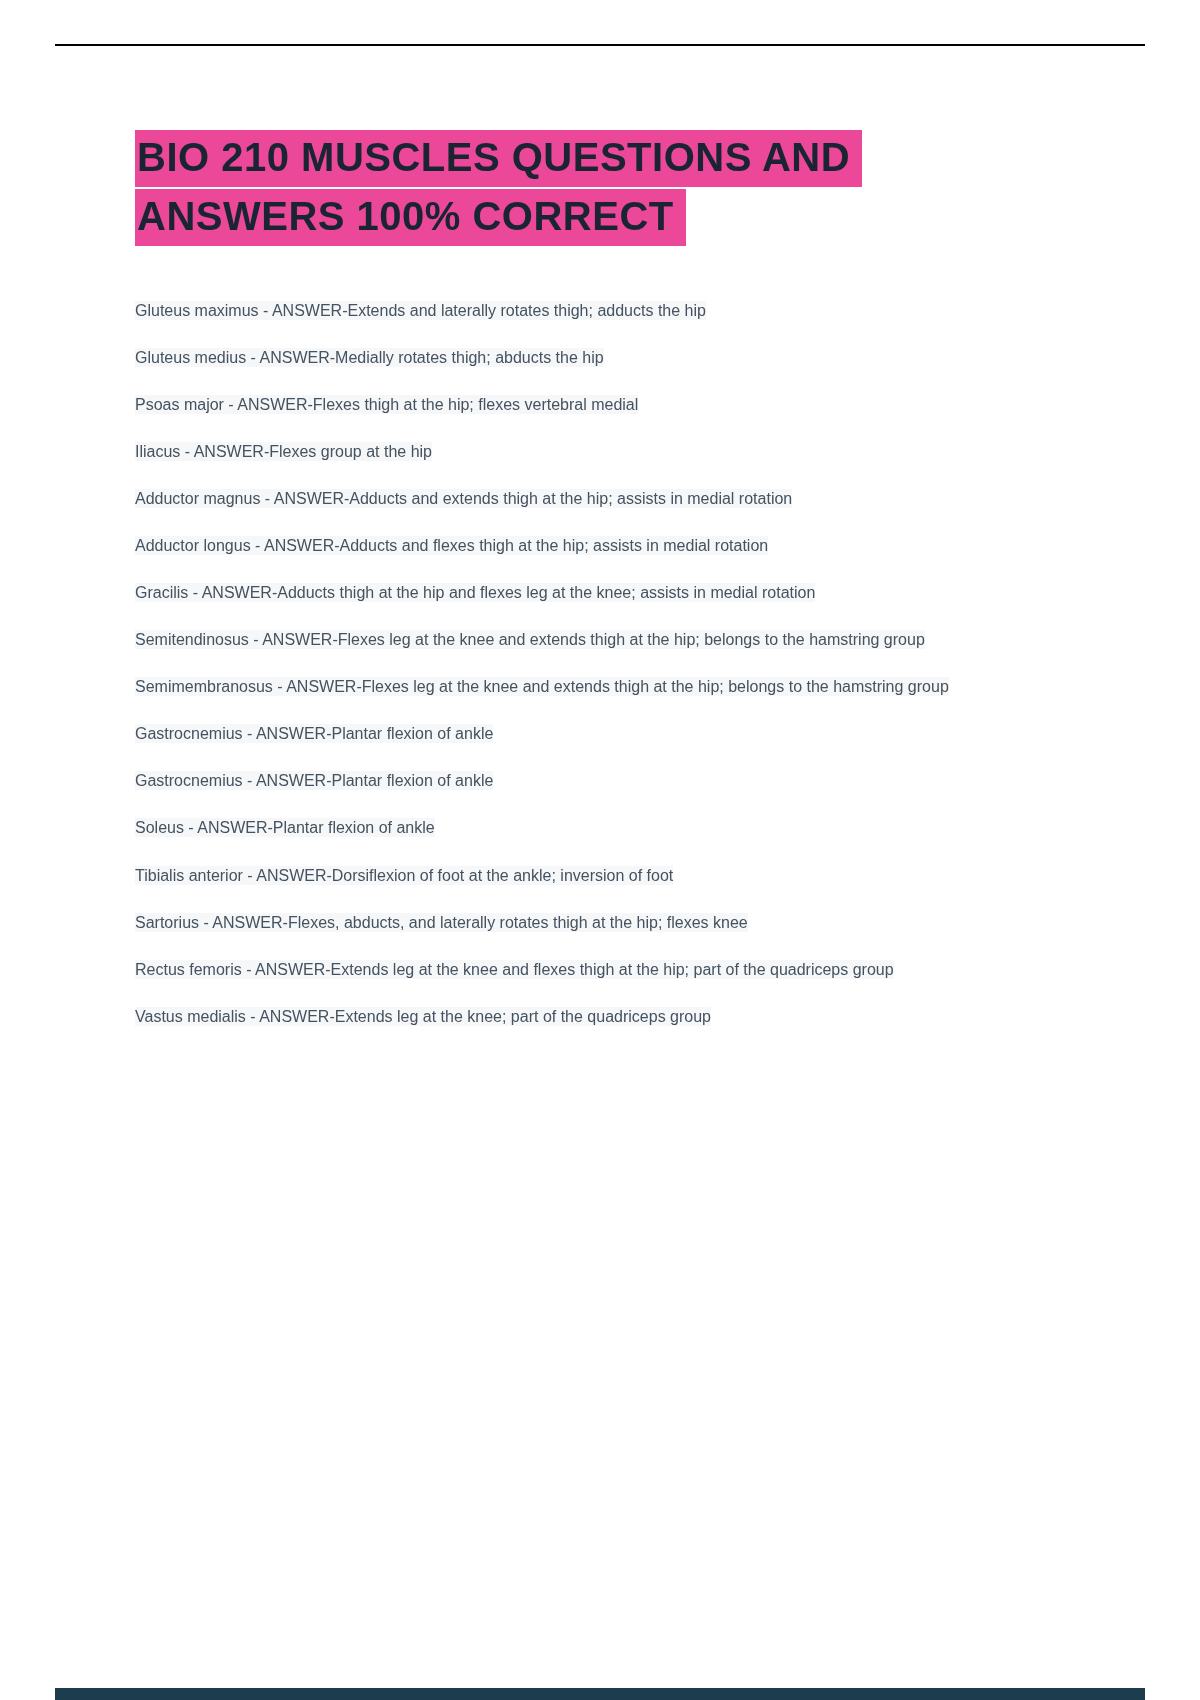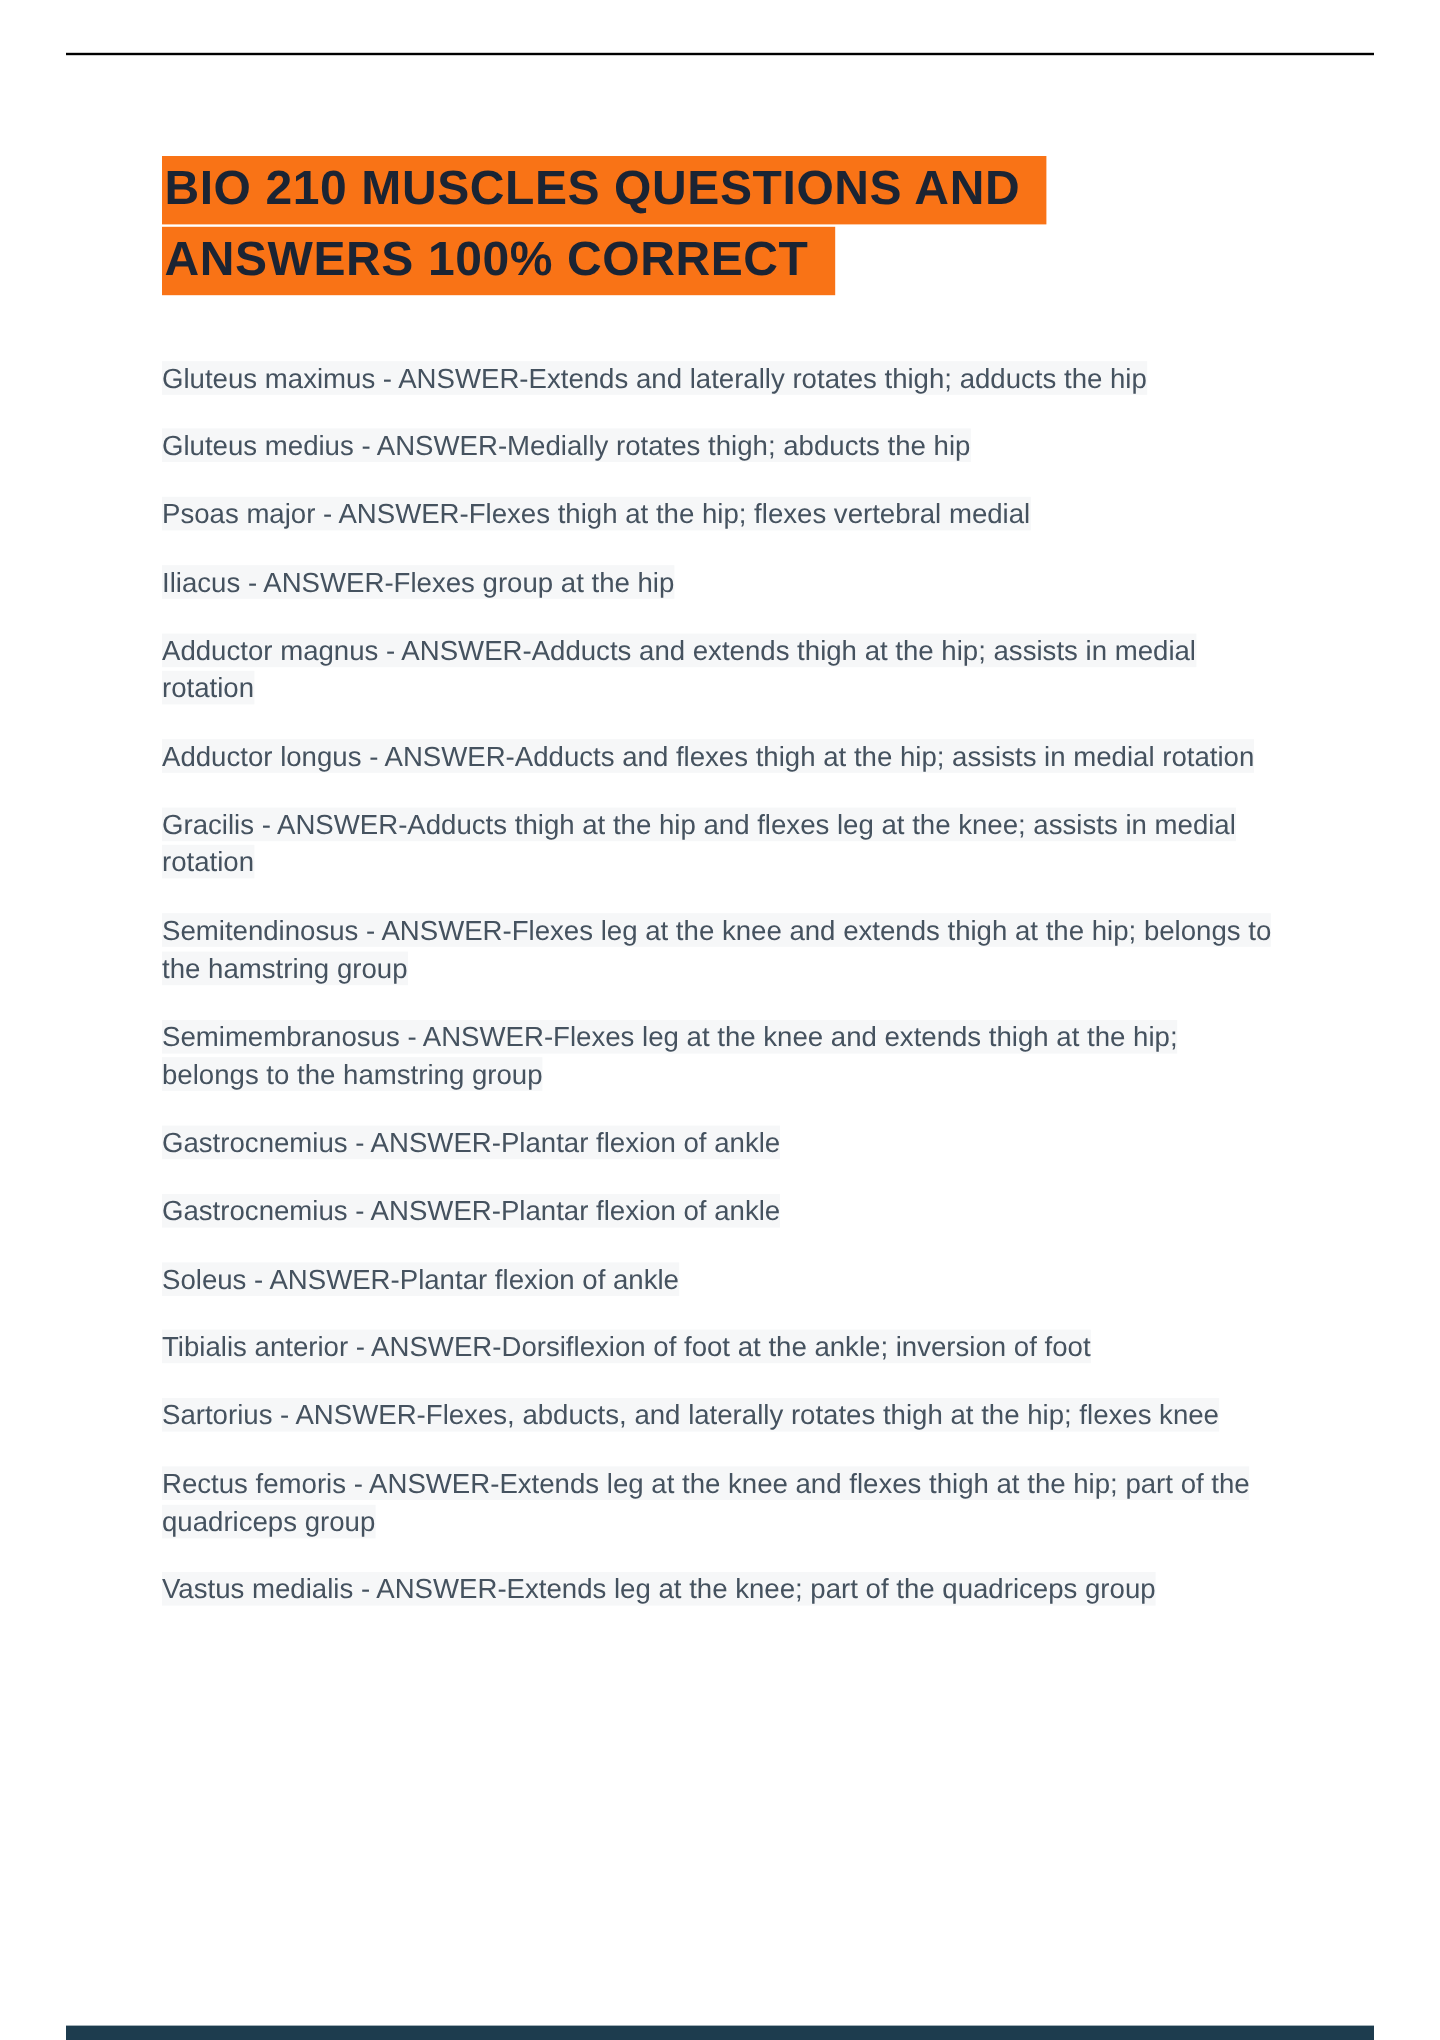--- a/index.html
+++ b/index.html
@@ -32,27 +32,27 @@
   .doc-title {
     margin: 0 0 52px 0;
     font-size: 40px;
     font-weight: bold;
     color: #1b2433;
     line-height: 1.32;
     letter-spacing: 0.5px;
   }
   .title-line {
     display: inline-block;
-    background: #f97316;
-    padding: 1px 22px 3px 2px;
+    background: #ec4899;
+    padding: 1px 12px 3px 2px;
     margin-bottom: 2px;
   }
   .qa {
     margin: 0 0 25px 0;
-    font-size: 23px;
+    font-size: 16px;
     line-height: 1.38;
     color: #45525f;
   }
   .hl {
     background: #f6f7f8;
     -webkit-box-decoration-break: clone;
     box-decoration-break: clone;
     padding: 1px 0;
   }
   .footer-bar {

